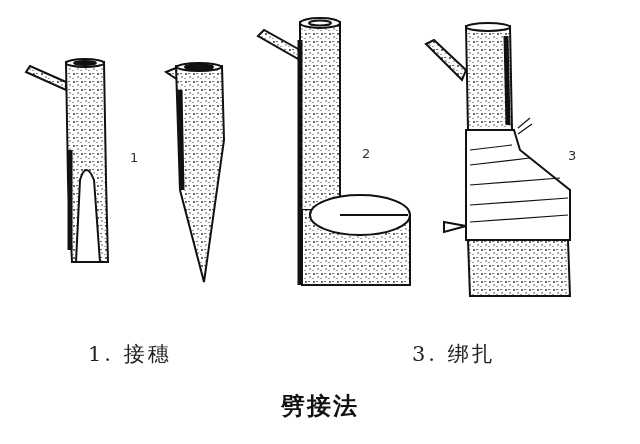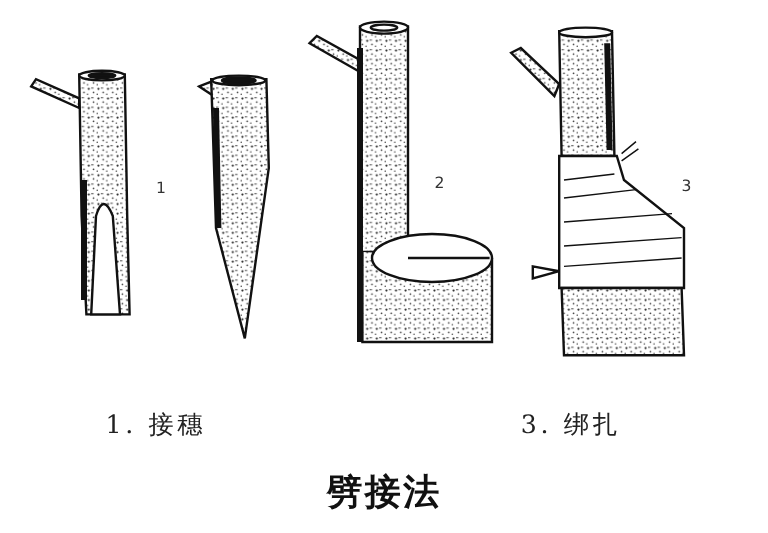--- a/index.html
+++ b/index.html
@@ -3,21 +3,21 @@
 <meta charset="utf-8">
 <style>
   html, body { margin:0; padding:0; background:#ffffff; }
   body { width:640px; height:444px; position:relative; overflow:hidden;
          font-family: "DejaVu Serif", "Liberation Serif", serif; color:#1a1a1a; }
   .art { position:absolute; left:0; top:0; width:640px; height:444px; }
   .fig-num { position:absolute; font-family:"DejaVu Sans", sans-serif; font-size:13px; color:#333; }
   .captions { position:absolute; top:340px; left:0; width:640px; height:34px;padding-left:40px; }
   .cap { position:absolute; font-size:21px; letter-spacing:3px; color:#222; white-space:nowrap; }
   .title { position:absolute; top:390px; left:0; width:640px; text-align:center;
-           font-size:30px; font-weight:bold; letter-spacing:2px; color:#111; }
+           font-size:24px; font-weight:bold; letter-spacing:2px; color:#111; }
 </style>
 </head>
 <body>
 
 <svg class="art" viewBox="0 0 640 444" xmlns="http://www.w3.org/2000/svg">
   <defs>
     <pattern id="bark" width="8" height="8" patternUnits="userSpaceOnUse">
       <rect width="8" height="8" fill="#fff"></rect>
       <circle cx="2" cy="2" r="0.9" fill="#222"></circle>
       <circle cx="6" cy="5" r="0.7" fill="#333"></circle>
@@ -66,16 +66,16 @@
     <path d="M518 128 L530 118 M518 134 L532 124" stroke-width="1.2"></path>
   </g>
 </svg>
 
 <span class="fig-num" style="left:130px;top:150px">1</span>
 <span class="fig-num" style="left:362px;top:146px">2</span>
 <span class="fig-num" style="left:568px;top:148px">3</span>
 
 <div class="captions">
   <span class="cap" style="left:88px">1. 接穗</span>
-  <span class="cap" style="left:434px">3. 绑扎</span>
+  <span class="cap" style="left:412px">3. 绑扎</span>
 </div>
 
 <div class="title">劈接法</div>
 
 </body></html>

